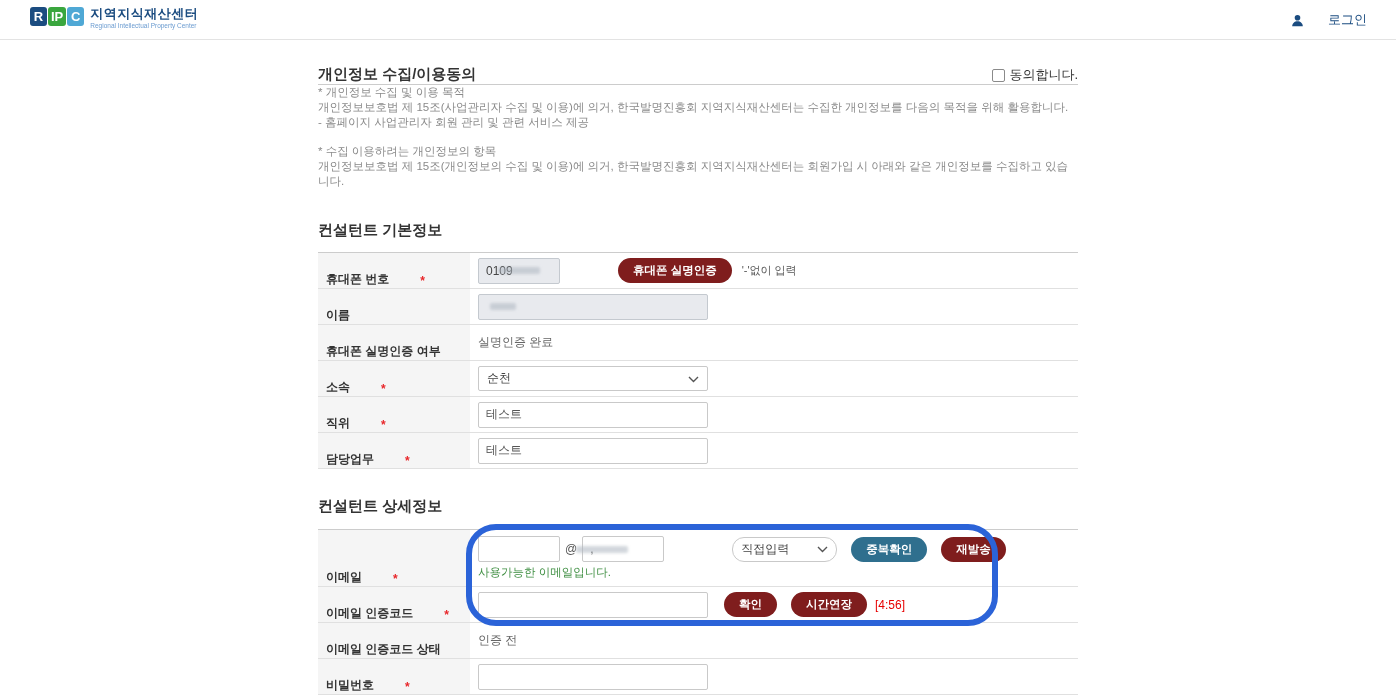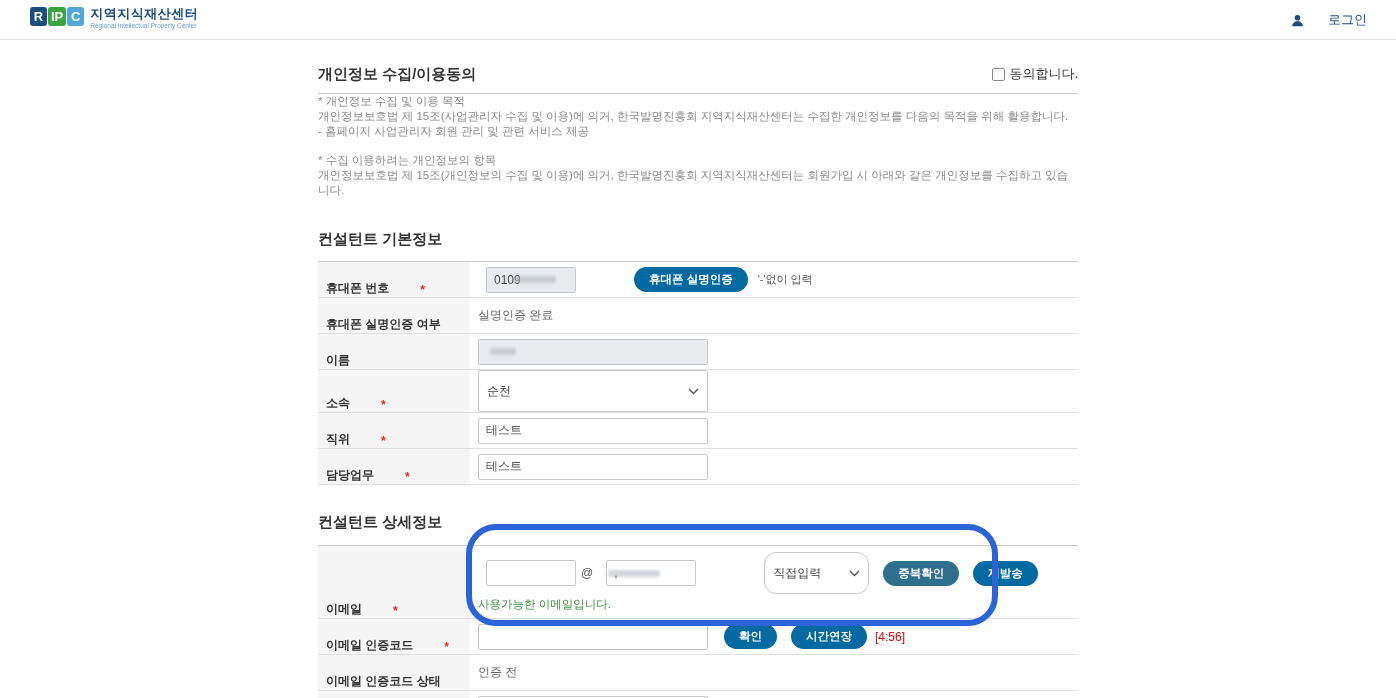--- a/index.html
+++ b/index.html
@@ -22,22 +22,22 @@
   .header-tab { position:absolute; left:177px; top:0; width:131px; height:40px;
     background:#1b4c80; color:#fff; font-size:13px; font-weight:bold;
     display:flex; align-items:center; justify-content:center; border:none; cursor:pointer; }
   .login { position:absolute; right:29px; top:0; height:40px; display:flex; align-items:center;
     gap:23px; color:#1b4c80; font-size:13px; cursor:pointer; }
   .login svg { display:block; }
 
   
   .main { width:760px; margin:0 auto; padding-top:25px; }
 
-  .consent-head { display:flex; align-items:flex-start; justify-content:space-between;
-    padding-bottom:9px; border-bottom:1px solid #ccc; }
+  .consent-head { display:flex; align-items:flex-end; justify-content:space-between;
+    padding-bottom:0; border-bottom:1px solid #ccc; }
   .sec-title { font-size:15px; color:#333; font-weight:bold; }
   .agree { display:flex; align-items:center; gap:4px; font-size:13px; color:#333; cursor:pointer; }
   .checkbox { width:13px; height:13px; border:1px solid #8a8a8a; background:#fff; border-radius:2px; }
 
   .para { font-size:11.5px; color:#8a8a8a; line-height:15px; }
   .para.p1 { margin-top:0; }
   .para.p2 { margin-top:14px; }
 
   .sec2-title { margin-top:32px; margin-bottom:12px; }
   .sec3-title { margin-top:28px; margin-bottom:13px; }
@@ -49,33 +49,33 @@
     padding-left:8px; font-size:12px; color:#333; font-weight:bold; flex-shrink:0;gap:30px; }
   .star { color:#e8262a; margin-left:1px; }
   .fvalue { flex:1; display:flex; align-items:center; padding-left:8px; gap:0; }
   .fvalue.col { flex-direction:column; align-items:flex-start; justify-content:center; gap:3px; padding-top:6px; padding-bottom:6px;}
   .inline { display:flex; align-items:center; }
 
   input.txt { height:26px; border:1px solid #c9c9c9; border-radius:2px; font-size:12px;
     padding:0 7px; color:#555; outline:none; background:#fff;
     font-family:"Liberation Sans","DejaVu Sans",sans-serif; }
   input.txt.w230 { width:230px; }
-  input.txt.w103 { width:90px;margin-left:8px; }
+  input.txt.w103 { width:82px; }
   input.txt:disabled, input.txt.disabled { background:#e8eaee; border-color:#c4c9cf; color:#444; }
 
-  .selectbox { width:230px; height:42px; border:1px solid #c9c9c9; border-radius:2px;
+  .selectbox { width:230px; height:25px; border:1px solid #c9c9c9; border-radius:2px;
     background:#fff; display:flex; align-items:center; justify-content:space-between;
     padding:0 8px; font-size:12px; color:#444; cursor:pointer; }
   .selectbox.w105 { width:105px;border-radius:12px; }
 
   .pill { height:25px; border:none; border-radius:13px; color:#fff; font-size:11.5px;
     font-weight:bold; padding:0 15px; cursor:pointer; display:inline-flex;
     align-items:center; justify-content:center;
     font-family:"Liberation Sans","DejaVu Sans",sans-serif; }
-  .pill.green { background:#0369a1; }
+  .pill.green { background:#7f1d1d; }
   .pill.steel { background:#2f6f8e; }
 
   .hint { font-size:11px; color:#555; margin-left:10px; }
   .plain { font-size:12px; color:#666; }
   .ok-msg { font-size:11.5px; color:#3e8e41; }
   .timer { font-size:12px; color:#e60000; margin-left:8px; }
   .at { font-size:12px; color:#555; margin:0 5px; }
 
   .redact { display:inline-block; height:7px; border-radius:2px; background:#adb6c0;
     filter:blur(1.6px); opacity:0.55; }
@@ -143,34 +143,34 @@
           <input class="txt w103 disabled" readonly="" value="0109" style="">
           <span class="redact" style="width:42px; margin-left:-62px; margin-right:62px;"></span>
           <span class="gap16"></span>
           <button class="pill green">휴대폰 실명인증</button>
           <span class="hint">'-'없이 입력</span>
         </div>
       </div>
 
       <div class="frow">
         <div class="flabel">
-          <span>휴대폰 실명인증 여부</span>
-        </div>
-        <div class="fvalue">
-          <span class="plain">실명인증 완료</span>
-        </div>
-      </div>
-
-      <div class="frow">
-        <div class="flabel">
           <span>이름</span>
         </div>
         <div class="fvalue">
           <input class="txt w230 disabled" readonly="" value="" style="">
           <span class="redact" style="width:26px; margin-left:-218px; margin-right:218px;"></span>
+        </div>
+      </div>
+
+      <div class="frow">
+        <div class="flabel">
+          <span>휴대폰 실명인증 여부</span>
+        </div>
+        <div class="fvalue">
+          <span class="plain">실명인증 완료</span>
         </div>
       </div>
 
       <div class="frow">
         <div class="flabel">
           <span>소속</span>
             <span class="star">*</span>
         </div>
         <div class="fvalue">
           <div class="selectbox">

